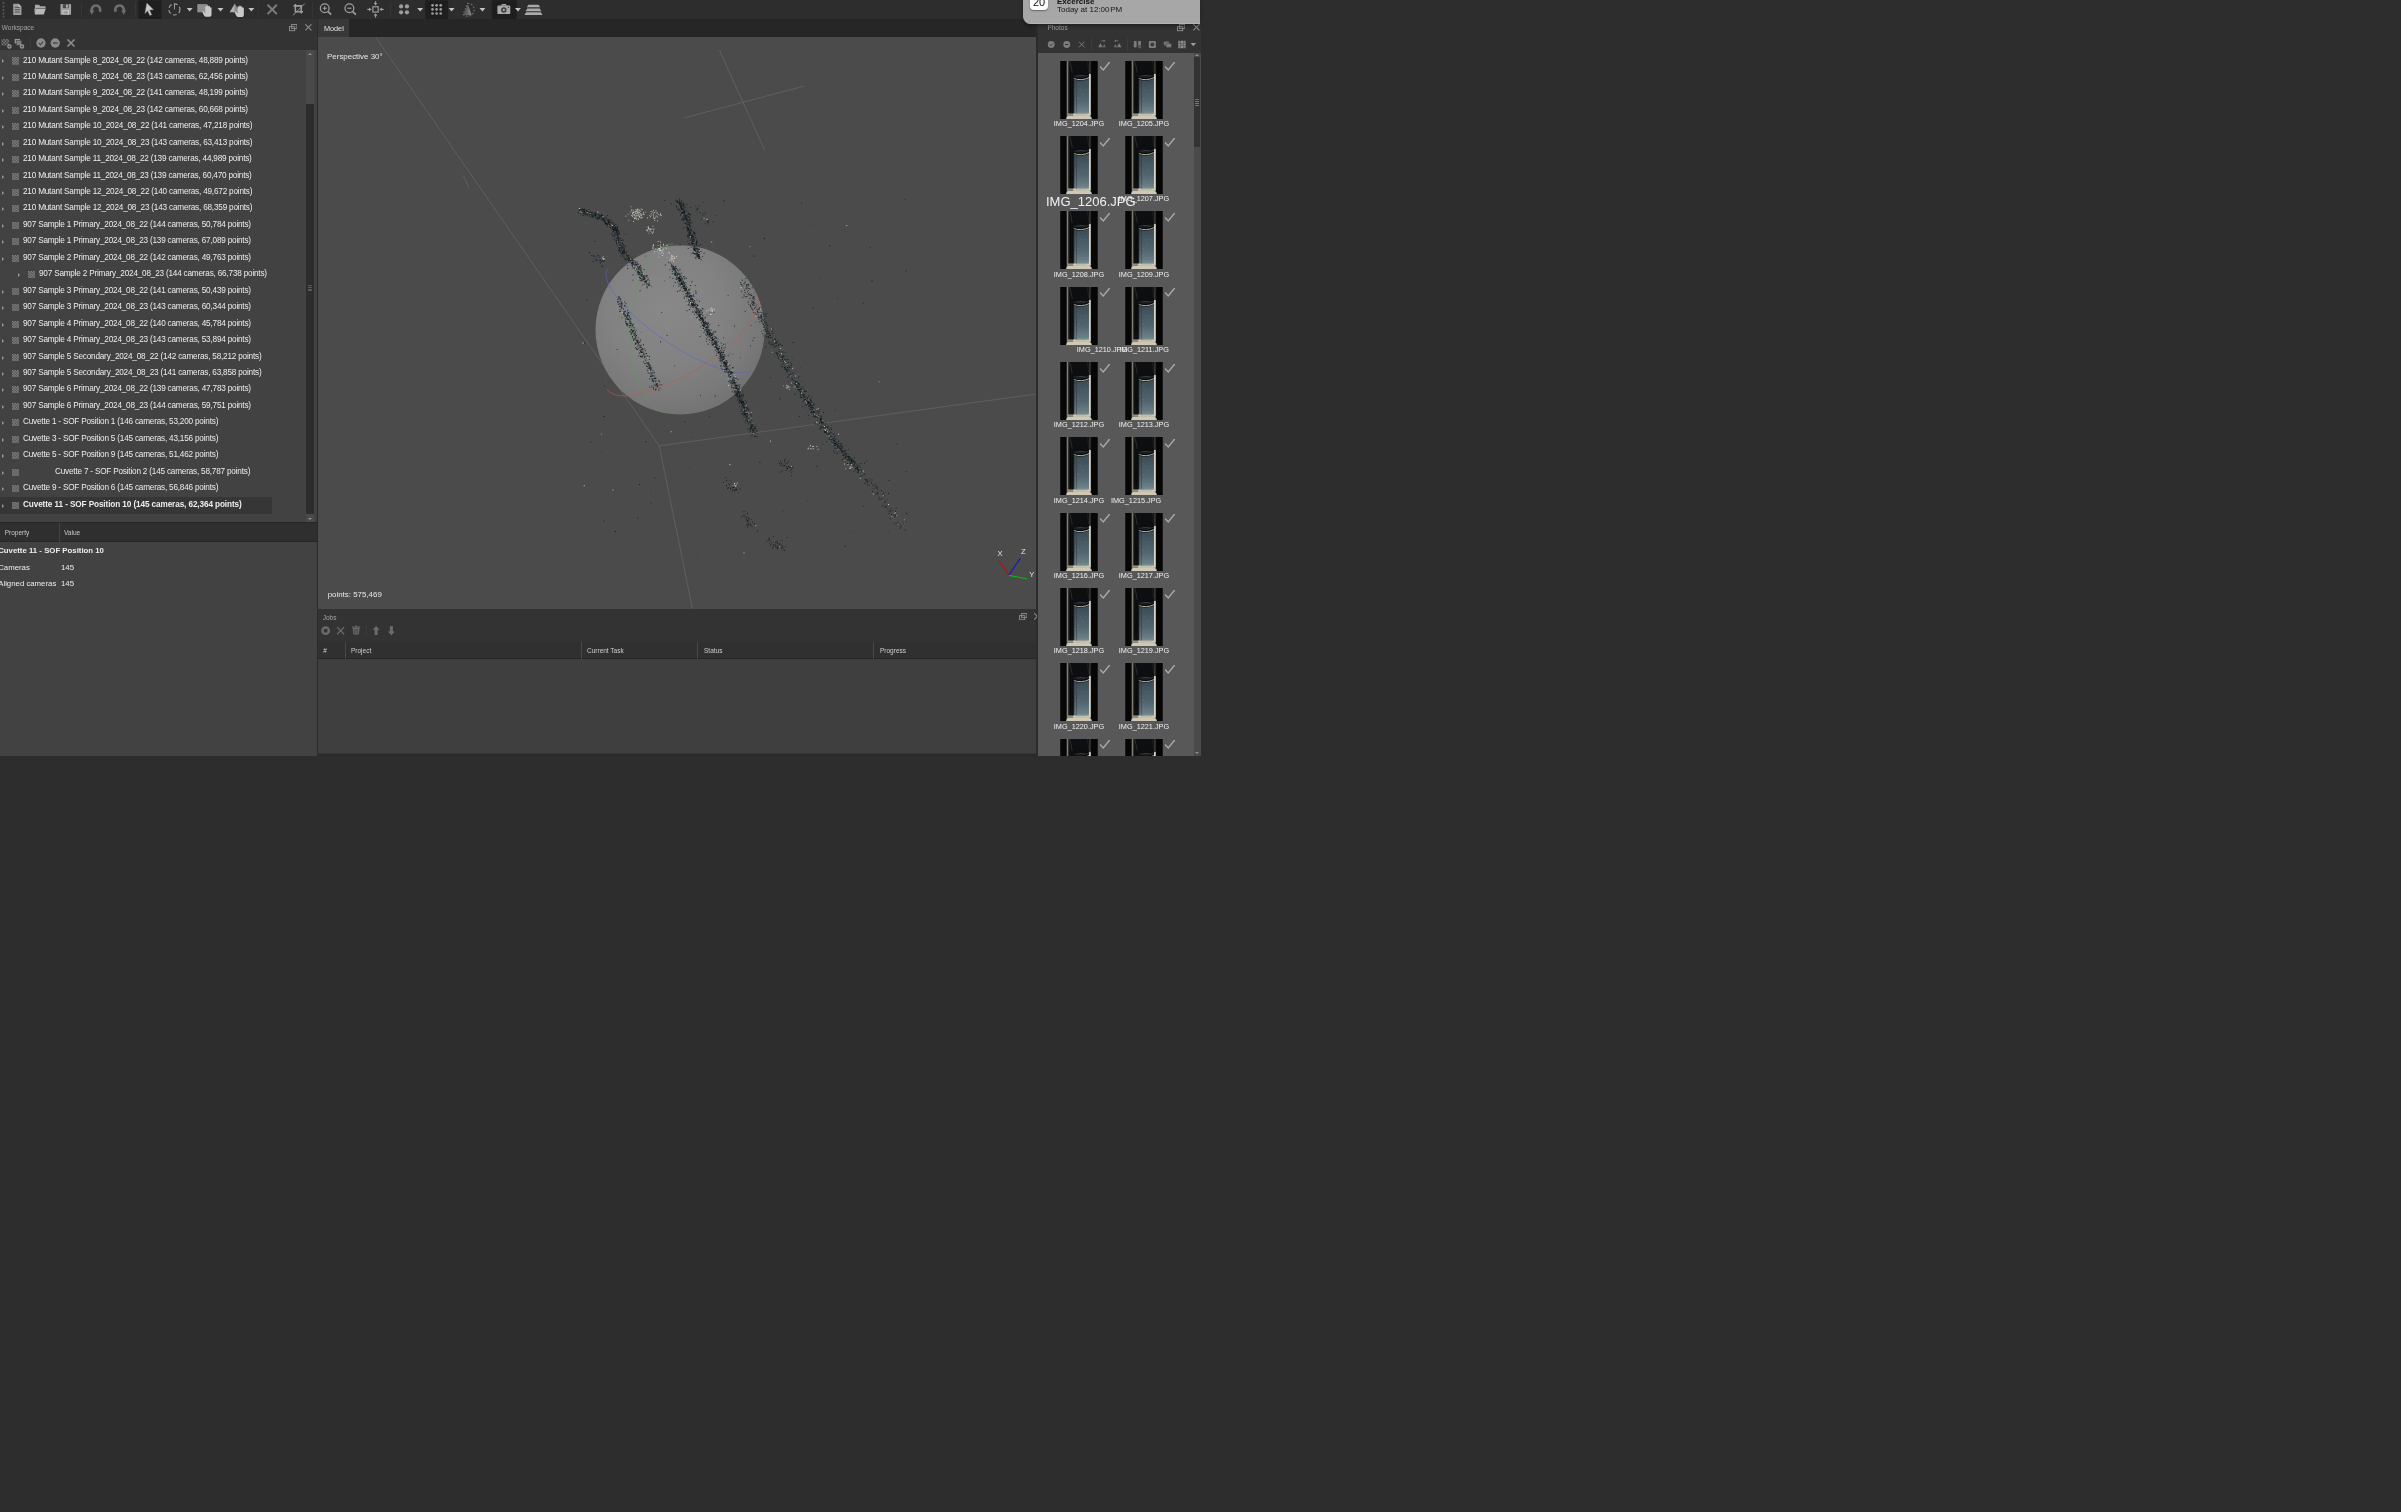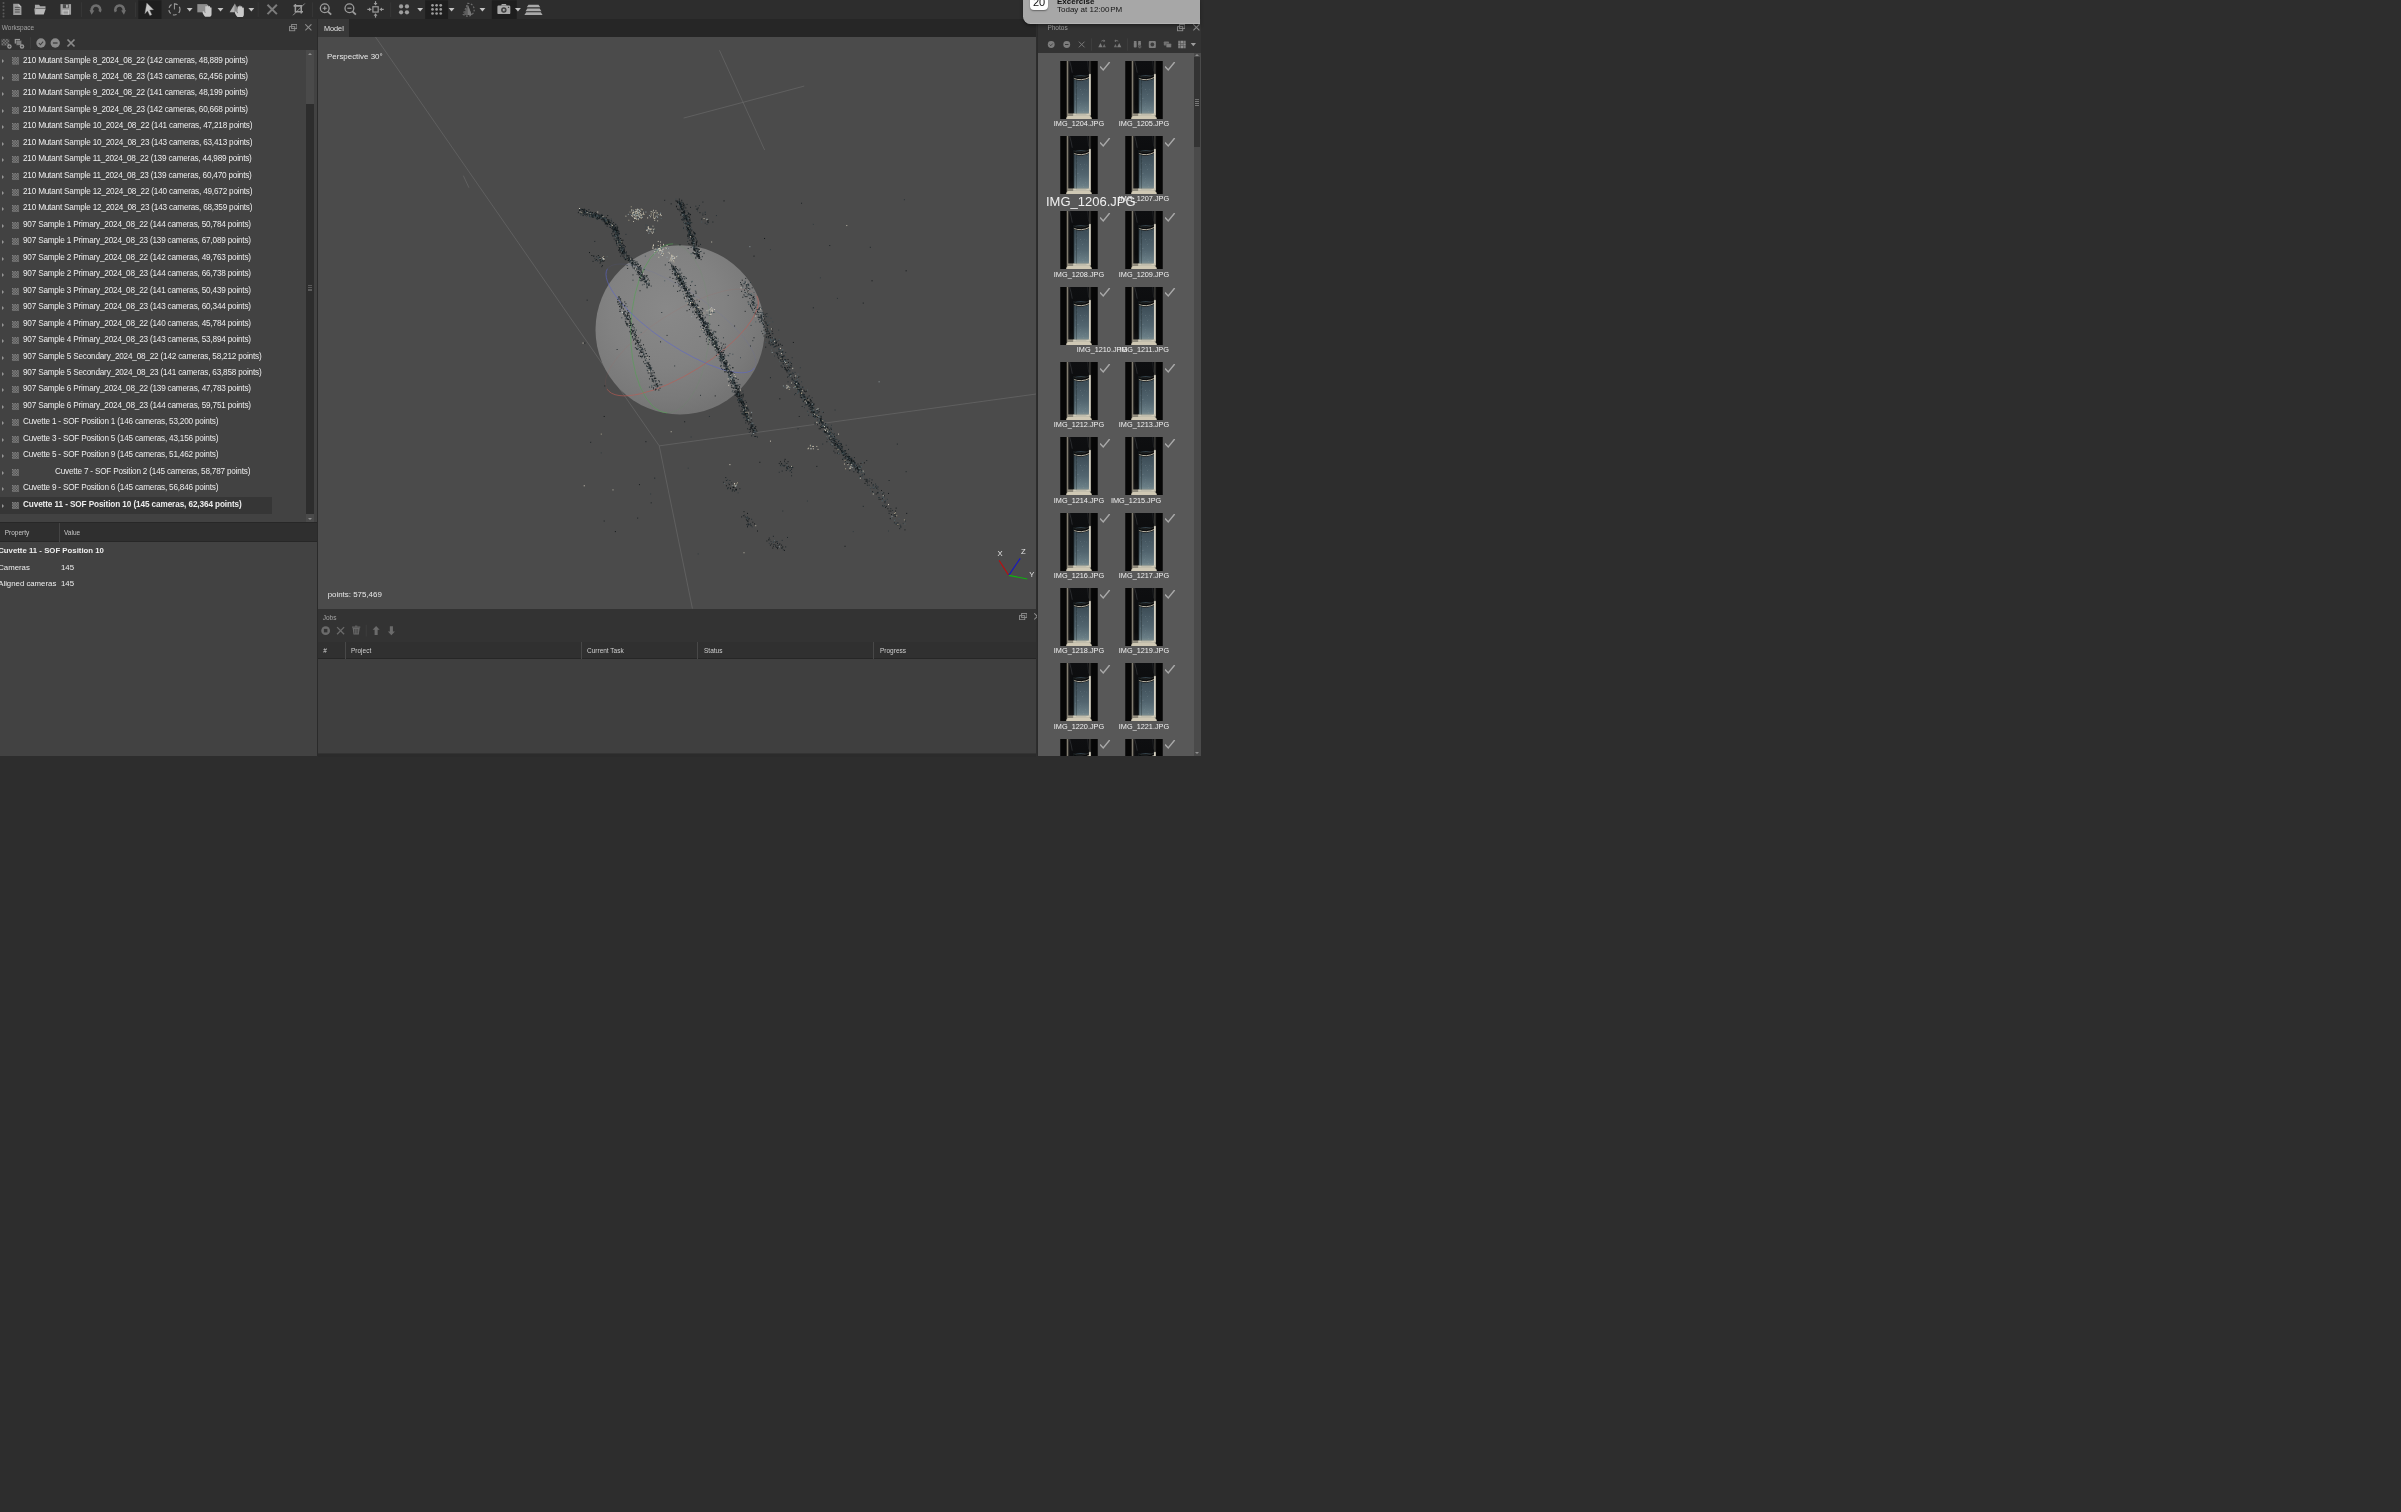--- a/index.html
+++ b/index.html
@@ -345,21 +345,21 @@
           </svg>
 <div class="abs" style="left:23px;top:2.9px;font-size:8.2px;letter-spacing:-0.2px;color:#ededed;white-space:nowrap;">907 Sample 1 Primary_2024_08_23 (139 cameras, 67,089 points)</div>
 </div>
 <div class="abs" style="left:0;top:200px;width:306px;height:16.5px;">
 <div class="abs" style="left:1.8px;top:6.2px;width:0;height:0;border-left:2.6px solid #979797;border-top:2.1px solid transparent;border-bottom:2.1px solid transparent;"></div>
 <svg class="abs" style="left:11.8px;top:4.4px" width="7.6" height="7.6" viewBox="0 0 13 13">
             <use href="#chk"></use>
           </svg>
 <div class="abs" style="left:23px;top:2.9px;font-size:8.2px;letter-spacing:-0.2px;color:#ededed;white-space:nowrap;">907 Sample 2 Primary_2024_08_22 (142 cameras, 49,763 points)</div>
 </div>
-<div class="abs" style="left:0;top:216px;width:306px;height:16.5px;text-align:center;">
+<div class="abs" style="left:16px;top:216px;width:306px;height:16.5px;text-align:center;">
 <div class="abs" style="left:1.8px;top:6.2px;width:0;height:0;border-left:2.6px solid #979797;border-top:2.1px solid transparent;border-bottom:2.1px solid transparent;"></div>
 <svg class="abs" style="left:11.8px;top:4.4px" width="7.6" height="7.6" viewBox="0 0 13 13">
             <use href="#chk"></use>
           </svg>
 <div class="abs" style="left:23px;top:2.9px;font-size:8.2px;letter-spacing:-0.2px;color:#ededed;white-space:nowrap;">907 Sample 2 Primary_2024_08_23 (144 cameras, 66,738 points)</div>
 </div>
 <div class="abs" style="left:0;top:233px;width:306px;height:16.5px;">
 <div class="abs" style="left:1.8px;top:6.2px;width:0;height:0;border-left:2.6px solid #979797;border-top:2.1px solid transparent;border-bottom:2.1px solid transparent;"></div>
 <svg class="abs" style="left:11.8px;top:4.4px" width="7.6" height="7.6" viewBox="0 0 13 13">
             <use href="#chk"></use>

